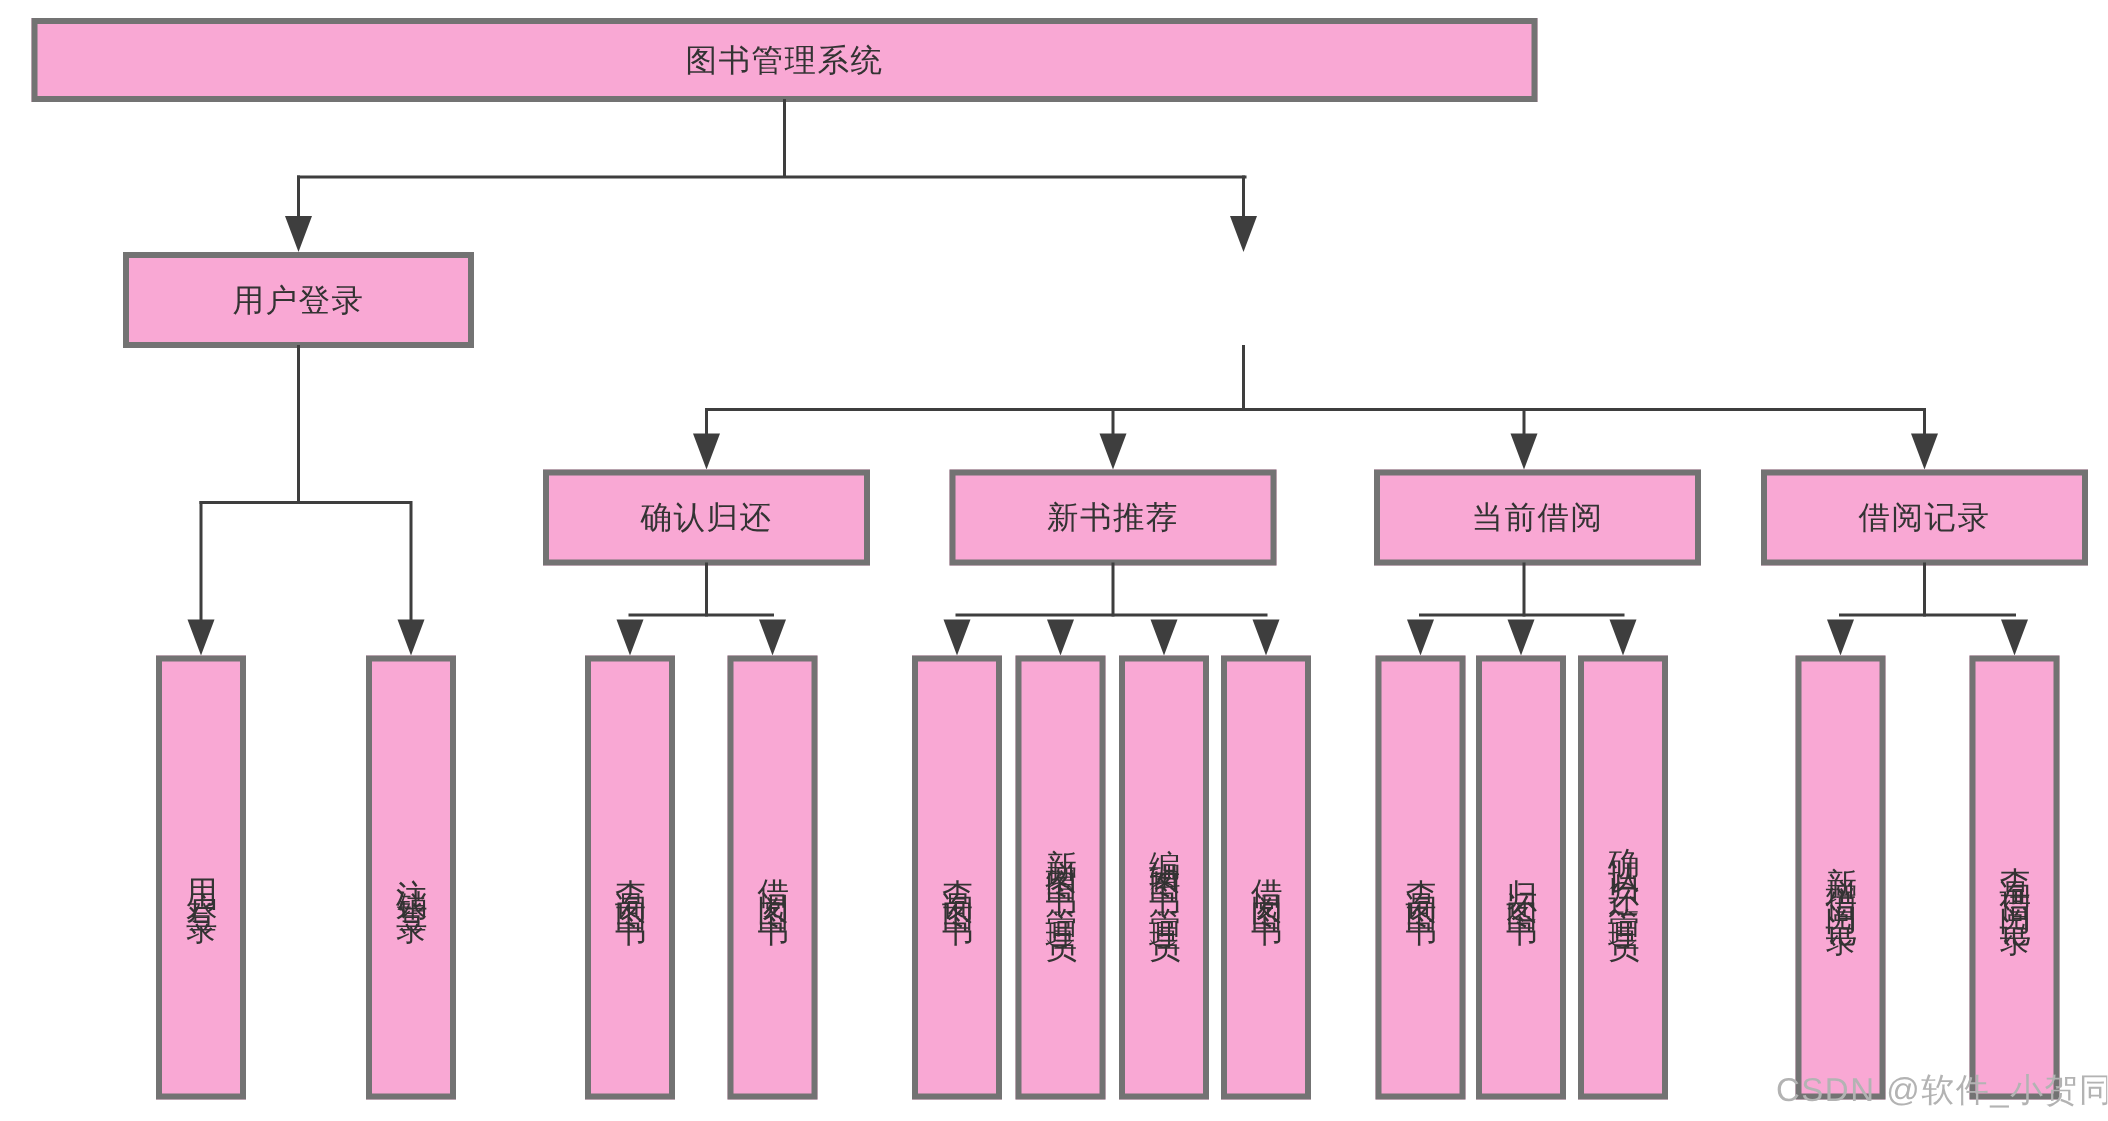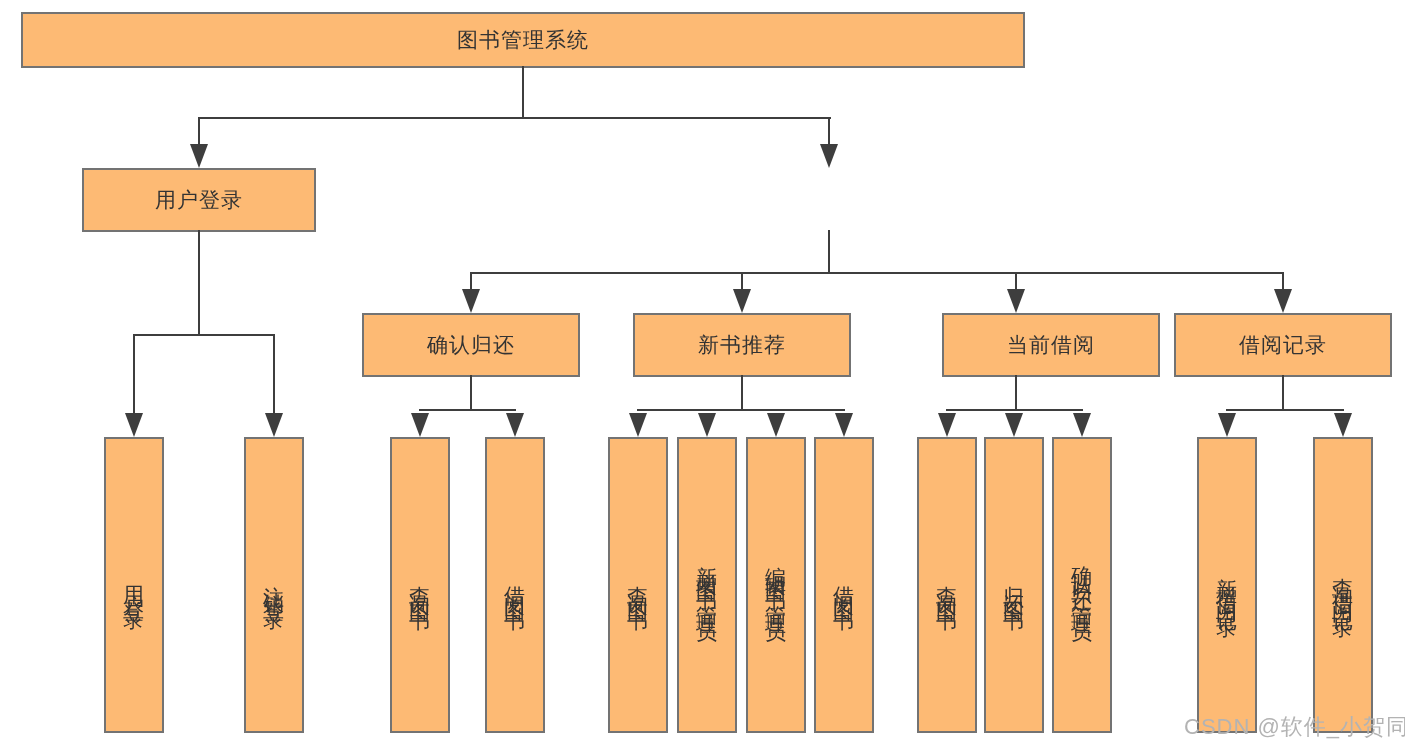--- a/index.html
+++ b/index.html
@@ -12,22 +12,22 @@
     position: relative;
     width: 1405px;
     height: 747px;
     background: #ffffff;
     overflow: hidden;
   }
   
   .box {
     position: absolute;
     box-sizing: border-box;
-    border: 2px solid #737373;
-    background: #fdba74;
+    border: 4px solid #737373;
+    background: #f9a8d4;
     display: flex;
     align-items: center;
     justify-content: center;
     color: #333333;
   }
   .box.h {
     font-size: 21px;
     letter-spacing: 1px;
   }
   .box.root  { left: 21px;  top: 12px;  width: 1004px; height: 56px; }
@@ -97,21 +97,21 @@
   <div class="arrow" style="left:462px; top:289px;"></div>
   <div class="vline" style="left:740.75px; top:272px; height:18px;"></div>
   <div class="arrow" style="left:733px; top:289px;"></div>
   <div class="vline" style="left:1014.75px; top:272px; height:18px;"></div>
   <div class="arrow" style="left:1007px; top:289px;"></div>
   <div class="vline" style="left:1281.75px; top:272px; height:18px;"></div>
   <div class="arrow" style="left:1274px; top:289px;"></div>
 
   <div class="box h lvl3" style="left:362px;">确认归还</div>
   <div class="box h lvl3" style="left:633px;">新书推荐</div>
-  <div class="box h lvl3" style="left:942px;">当前借阅</div>
+  <div class="box h lvl3" style="left:916px;">当前借阅</div>
   <div class="box h lvl3" style="left:1174px;">借阅记录</div>
 
   <div class="vline" style="left:469.75px; top:375px; height:36px;"></div>
   <div class="hline" style="left:419px; top:408.5px; width:97px;"></div>
   <div class="arrow" style="left:411px; top:413px;"></div>
   <div class="arrow" style="left:506px; top:413px;"></div>
 
   <div class="vline" style="left:740.75px; top:375px; height:36px;"></div>
   <div class="hline" style="left:637px; top:408.5px; width:208px;"></div>
   <div class="arrow" style="left:629px; top:413px;"></div>

